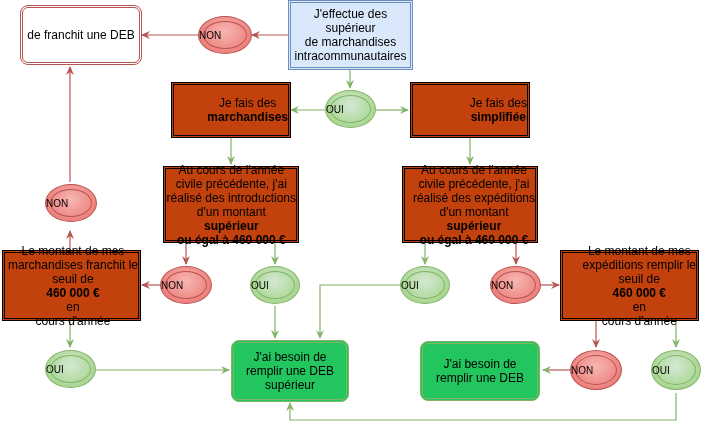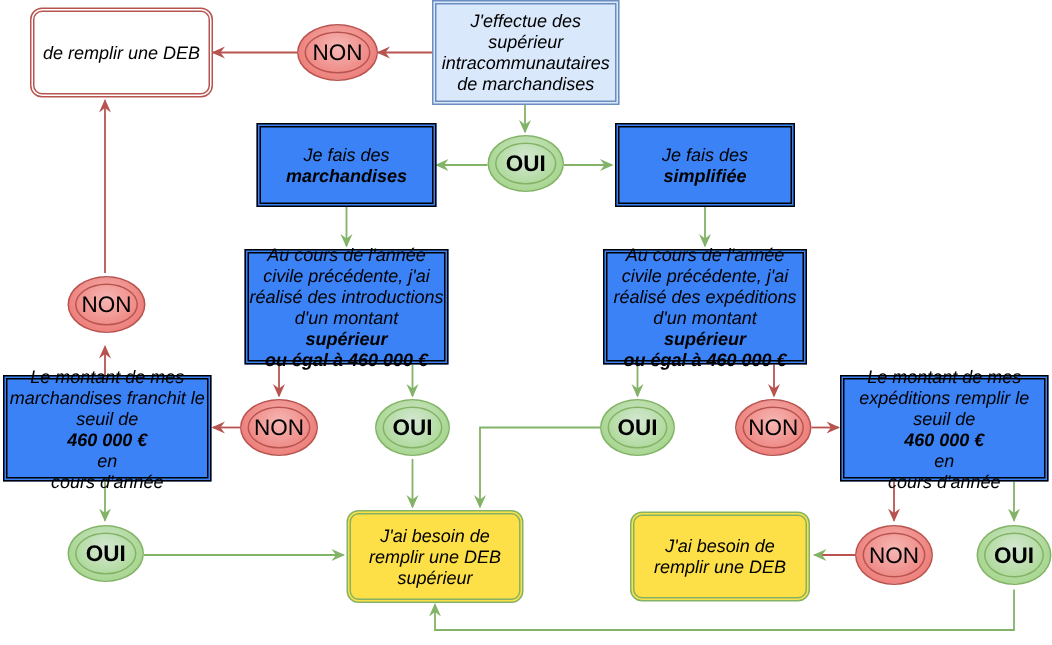--- a/index.html
+++ b/index.html
@@ -1,33 +1,33 @@
 <!DOCTYPE html>
 <html><head>
   <meta charset="utf-8">
   <style>
     html, body { margin: 0; padding: 0; background: #ffffff; }
     body { width: 701px; height: 430px; position: relative; overflow: hidden;
            font-family: "Liberation Sans", sans-serif; font-size: 12px; color: #000; }
     #canvas { position: absolute; left: 0; top: 0; width: 701px; height: 430px; }
     .box { position: absolute; display: flex; align-items: center; justify-content: center;
            text-align: center; box-sizing: border-box; line-height: 14px; font-size: 12px; }
-    .box span { display: block; font-style: italic; }
+    .box span { display: block; }
     .box b { font-weight: bold; }
-    .rect-black { border: 3px double #000; background: #3b82f6; }
+    .rect-black { border: 3px double #000; background: #c2410c; justify-content: flex-end; }
     .rect-blue { border: 3px double #6c8ebf; background: #dae8fc; }
     .round-red { border: 3px double #b85450; border-radius: 8px; background: #fff; }
-    .round-green { border: 3px double #82b366; border-radius: 8px; background: #fde047; }
-    .ellipse { position: absolute; border-radius: 50%; display: flex; align-items: center; justify-content: center;
-               box-sizing: border-box; font-size: 15px; }
+    .round-green { border: 3px double #82b366; border-radius: 8px; background: #22c55e; }
+    .ellipse { position: absolute; border-radius: 50%; display: flex; align-items: center; 
+               box-sizing: border-box; font-size: 10px; }
     .ellipse::after { content: ""; position: absolute; left: 4px; top: 4px; right: 4px; bottom: 4px;
                       border-radius: 50%; border: 1px solid; }
     .ell-red { background: radial-gradient(ellipse at 50% 40%, #f6b7b4 0%, #ea6b66 100%); border: 1px solid #b85450; }
     .ell-red::after { border-color: #b85450; }
-    .ell-green { background: radial-gradient(ellipse at 50% 40%, #d5e8d4 0%, #97d077 100%); border: 1px solid #82b366; font-weight: bold; }
+    .ell-green { background: radial-gradient(ellipse at 50% 40%, #d5e8d4 0%, #97d077 100%); border: 1px solid #82b366; }
     .ell-green::after { border-color: #82b366; }
     .ellipse span { position: relative; z-index: 1; }
   </style>
 </head>
 <body>
 
 <svg id="canvas" width="701" height="430" xmlns="http://www.w3.org/2000/svg">
   <defs>
     <marker id="arrRed" markerWidth="10" markerHeight="10" refX="8" refY="5" orient="auto" markerUnits="userSpaceOnUse">
       <path d="M0,1 L9,5 L0,9 L3,5 Z" fill="#b85450"></path>
@@ -83,28 +83,28 @@
     <line x1="570" y1="370" x2="543" y2="370" stroke="#b85450" marker-end="url(#arrGreen)"></line>
 
     <polyline points="676,393 676,420 290,420 290,403" stroke="#82b366" marker-end="url(#arrGreen)"></polyline>
   </g>
 </svg>
 
 <div class="box rect-blue" style="left:288px;top:0px;width:125px;height:70px;">
   <div>
     <span>J'effectue des</span>
     <span>supérieur</span>
+    <span>de marchandises</span>
     <span>intracommunautaires</span>
-    <span>de marchandises</span>
   </div>
 </div>
 
 <div class="box round-red" style="left:20px;top:5px;width:122px;height:60px;">
   <div>
-    <span>de remplir une DEB</span>
+    <span>de franchit une DEB</span>
   </div>
 </div>
 
 <div class="ellipse ell-red" style="left:198px;top:16px;width:54px;height:38px;">
   <span>NON</span>
 </div>
 
 <div class="ellipse ell-green" style="left:325px;top:90px;width:51px;height:38px;">
   <span>OUI</span>
 </div>

